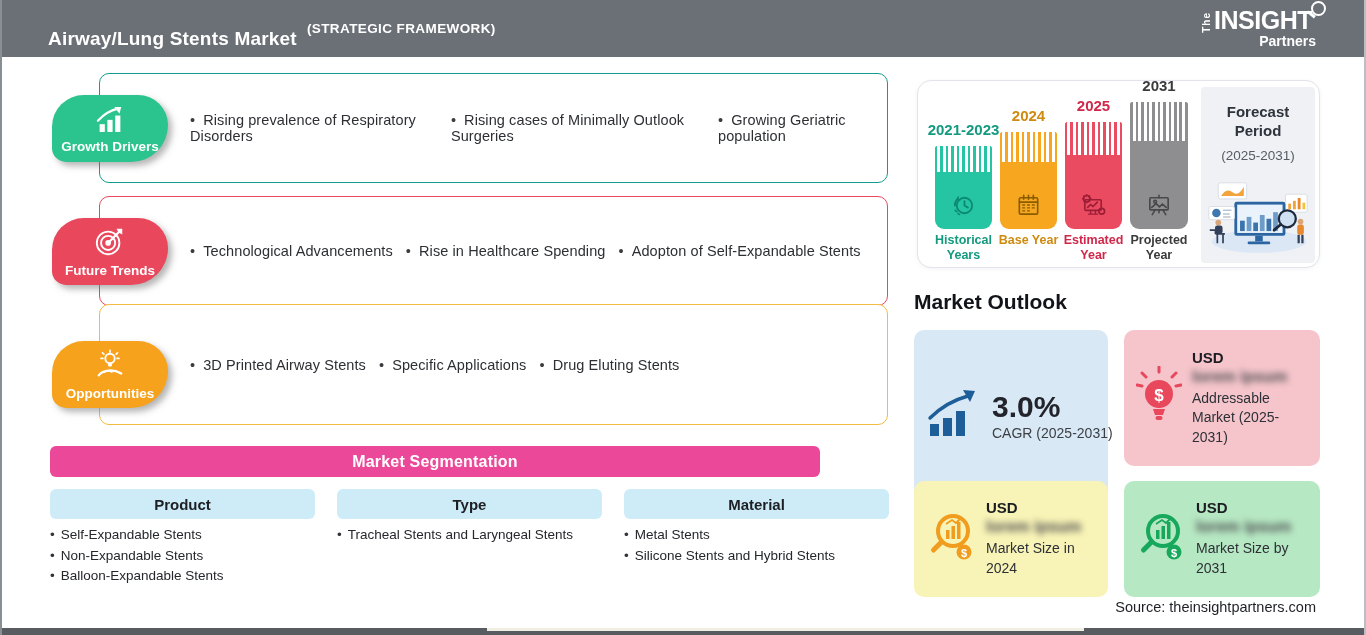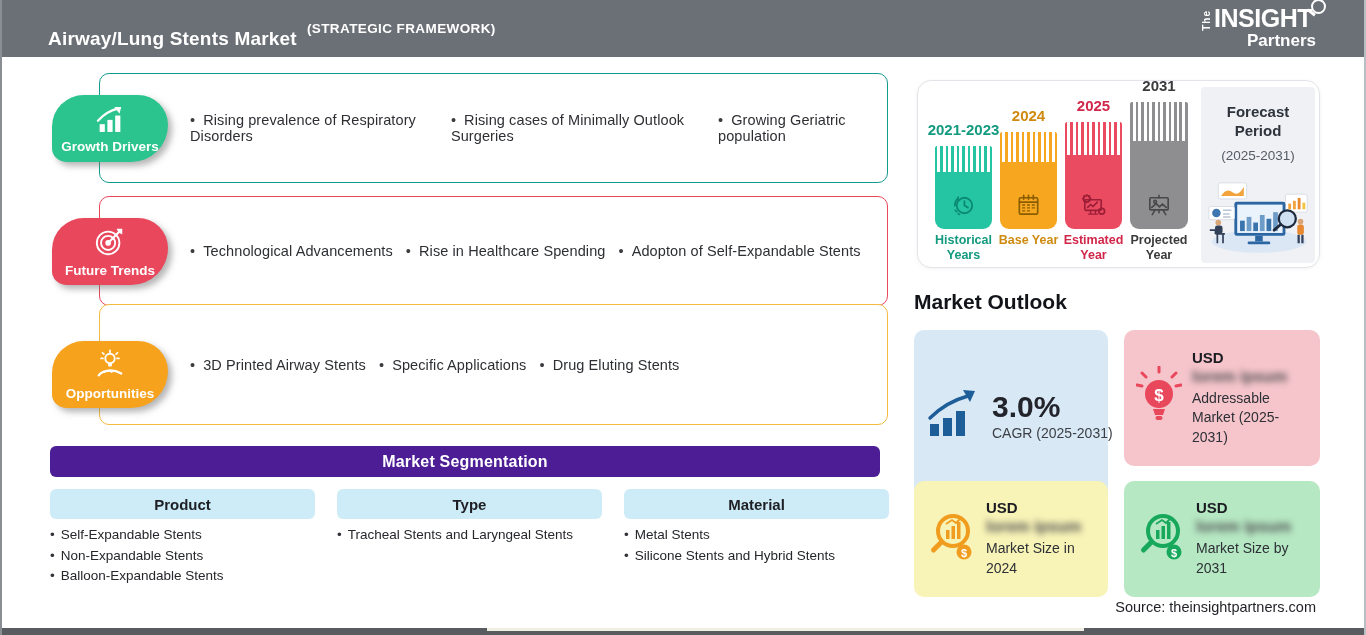--- a/index.html
+++ b/index.html
@@ -29,21 +29,21 @@
   .logo-main { display:flex; flex-direction:column; align-items:flex-end; }
   .logo-insight { font-size:25px; font-weight:bold; letter-spacing:-.5px; line-height:1; position:relative; padding-right:6px;}
   .logo-lens {
     position:absolute; right:-8px; top:-7px; width:15px; height:15px;
     border:2.5px solid #ffffff; border-radius:50%;
   }
   .logo-lens::after {
     content:""; position:absolute; left:-6px; bottom:-1px; width:9px; height:2.5px;
     background:#fff; transform:rotate(38deg);
   }
-  .logo-partners { font-size:17px; font-weight:bold; margin-top:0; margin-right:2px; }
+  .logo-partners { font-size:14px; font-weight:bold; margin-top:0; margin-right:2px; }
 
   
   .fw-box {
     position:absolute; left:97px; width:789px; border-radius:10px;
     background:#fff; display:flex; flex-direction:column; justify-content:center;
     padding-left:90px; gap:13px;
   }
   .fw-box ul { list-style:none; display:flex; flex-direction:row; gap:13px; }
   .fw-box li { font-size:14.5px; color:#2d2f33; letter-spacing:.1px; }
   .fw-box li::before { content:"•"; margin-right:8px; color:#3a3c40; }
@@ -57,22 +57,22 @@
     display:flex; flex-direction:column; align-items:center; justify-content:center;
     color:#fff; box-shadow:4px 4px 6px rgba(110,110,110,.5); z-index:3; gap:1px;
   }
   .badge-label { font-size:13.5px; font-weight:bold; }
   #badge-drivers { top:95px;  background:#2bc48e; }
   #badge-trends  { top:218px; background:#e8475c; }
   #badge-opps    { top:341px; background:#f6a21c; }
 
   
   .seg-bar {
-    position:absolute; left:48px; top:446px; width:830px; height:31px;
-    background:#4c1d95; border-radius:6px; display:flex; align-items:center; justify-content:center;
+    position:absolute; left:48px; top:446px; width:770px; height:31px;
+    background:#ec4899; border-radius:6px; display:flex; align-items:center; justify-content:center;
   }
   .seg-bar span { color:#fff; font-weight:bold; font-size:16px; letter-spacing:.2px; }
   .seg-col-header {
     position:absolute; top:489px; width:265px; height:30px; background:#cdecf7;
     border-radius:6px; display:flex; align-items:center; justify-content:center;
     font-size:15px; font-weight:bold; color:#1d1f24;
   }
   #seg-h0 { left:48px; } #seg-h1 { left:335px; } #seg-h2 { left:622px; }
   .seg-list { position:absolute; top:525px; width:280px; list-style:none; }
   #seg-l0 { left:48px; } #seg-l1 { left:335px; } #seg-l2 { left:622px; }

